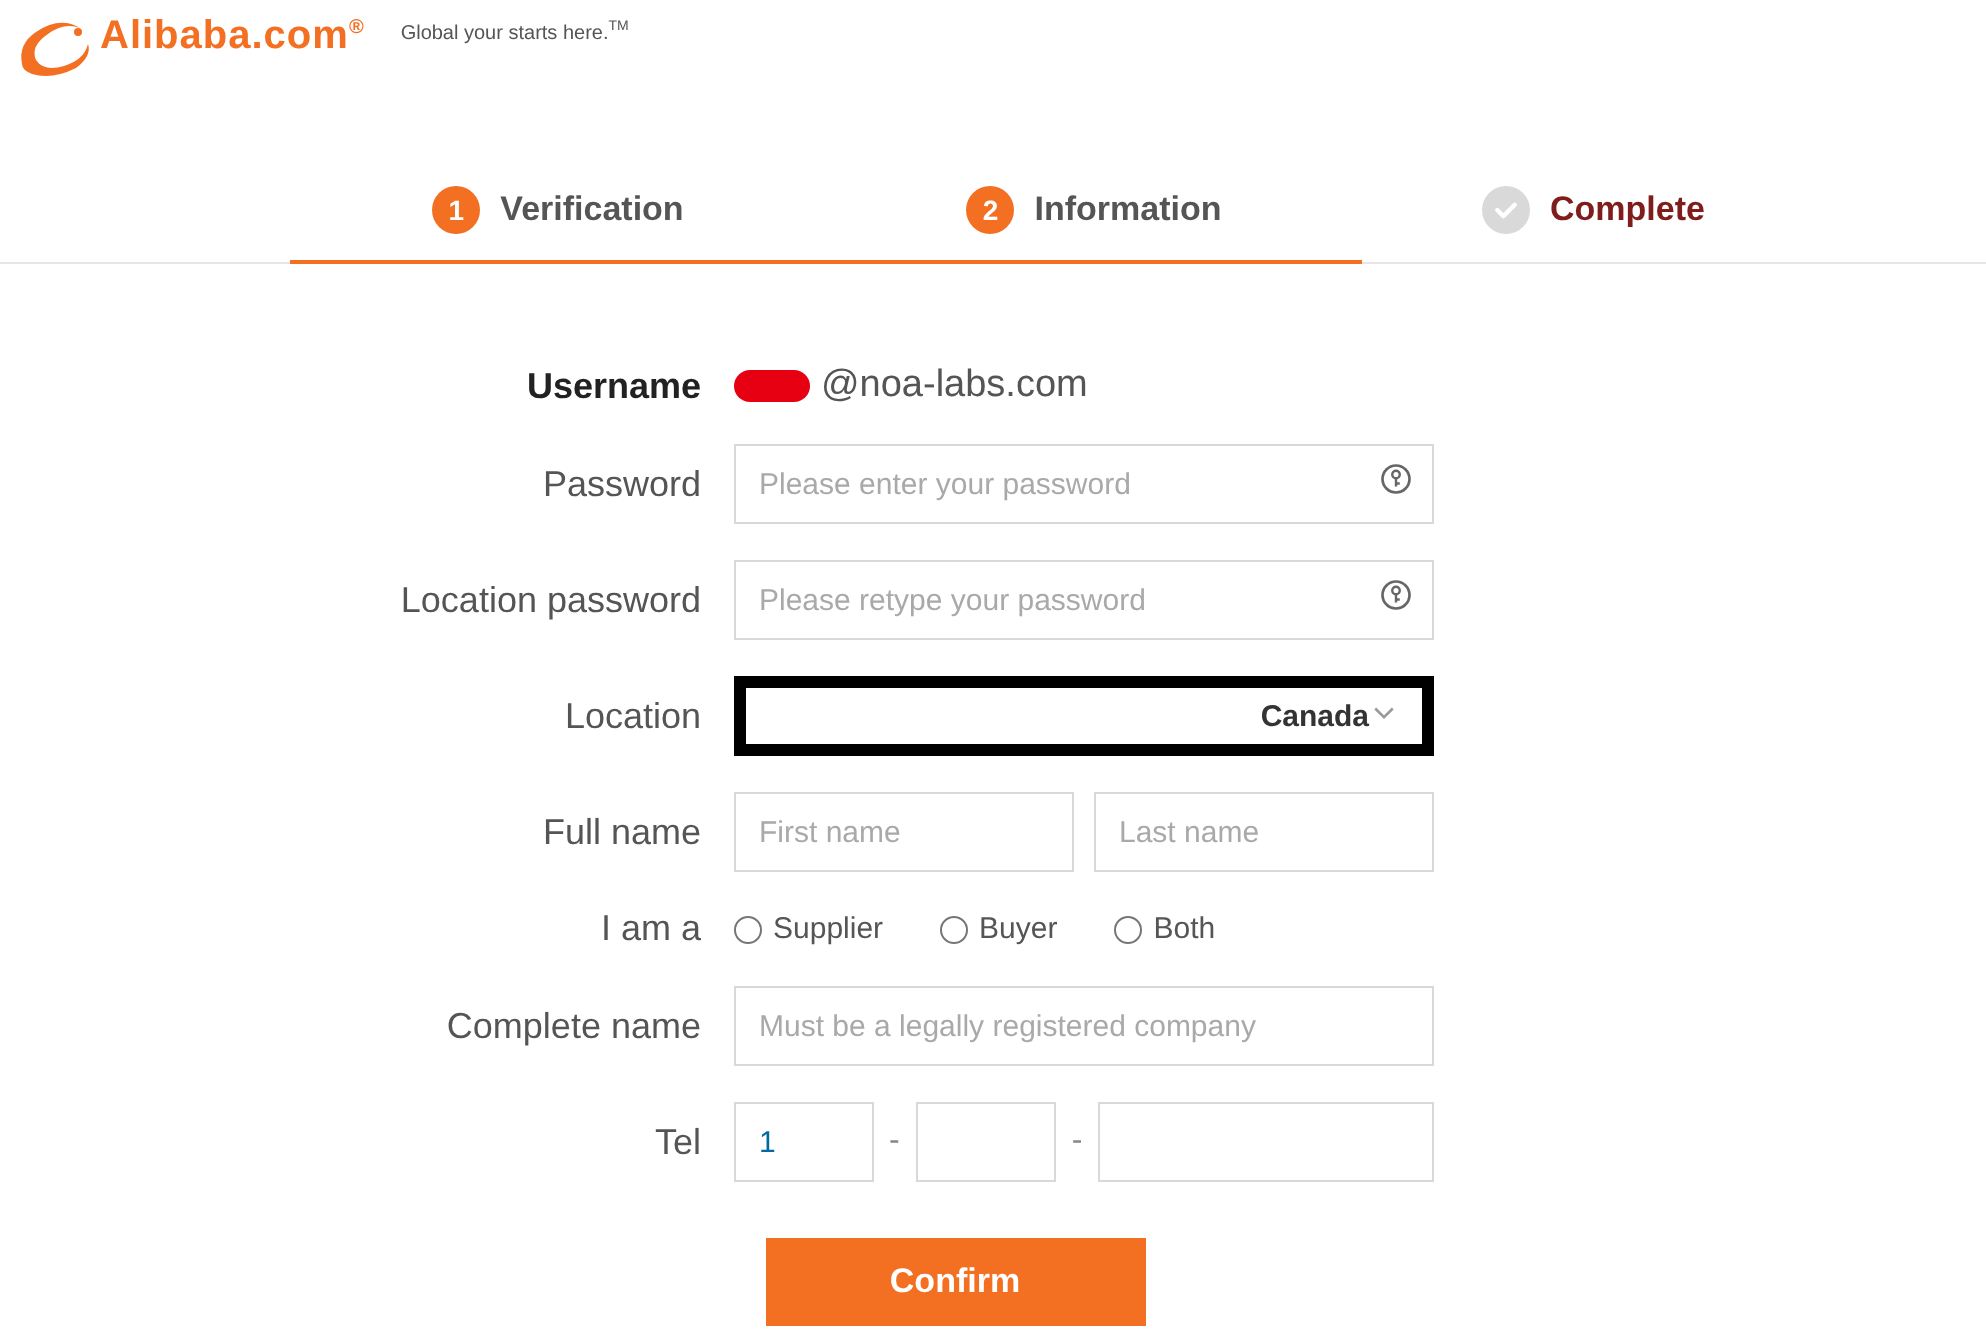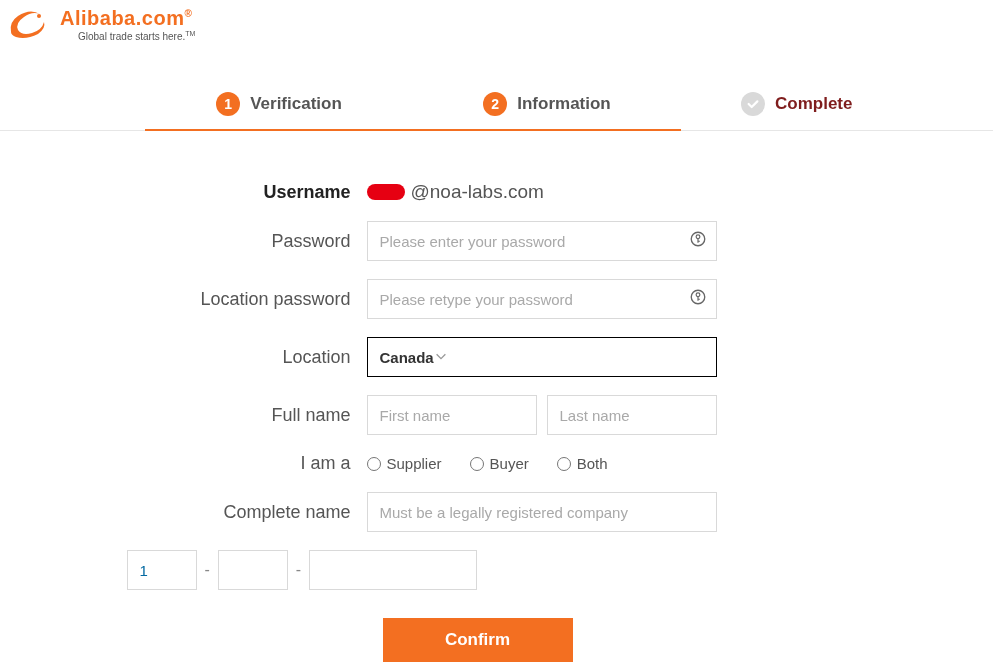--- a/index.html
+++ b/index.html
@@ -15,22 +15,22 @@
   }
   .logo-wrap {
     display: flex;
     align-items: flex-start;
   }
   .logo-swoosh {
     display: inline-block;
   }
   .logo-text {
     display: flex;
-    flex-direction: column;
-    margin-left: 12px;
+    flex-direction: row;
+    margin-left: 2px;
   }
   .logo-main {
     font-size: 20px;
     font-weight: bold;
     color: #f36f21;
     letter-spacing: 0.5px;
     line-height: 1;
   }
   .logo-main .com { color: #f36f21; }
   .logo-reg { font-size: 10px; color: #f36f21; vertical-align: super; }
@@ -146,28 +146,28 @@
     top: 50%;
     transform: translateY(-50%);
     color: #888;
   }
   .select-wrap {
     position: relative;
     width: 350px;
   }
   .select-box {
     height: 40px;
-    border: 1px solid #000000;
+    border: 6px solid #000000;
     padding: 0 12px;
     font-size: 15px;
     font-weight: bold;
     color: #333;
     display: flex;
     align-items: center;
-    justify-content: flex-start;
+    justify-content: flex-end;
     cursor: pointer;
     background: #fff;
   }
   .chev {
     color: #999;
   }
   .radio-group {
     display: flex;
     align-items: center;
     gap: 28px;
@@ -210,21 +210,21 @@
       <svg width="40" height="32" viewBox="0 0 40 32">
         <path d="M3 24 Q 1 14 10 8 Q 22 0 32 6 Q 24 3 16 9 Q 7 15 10 22 Q 14 28 24 25 Q 34 22 36 14 Q 38 20 30 26 Q 18 32 8 29 Q 3 27 3 24 Z" fill="#f36f21"></path>
         <circle cx="31" cy="8" r="2" fill="#f36f21"></circle>
       </svg>
     </span>
     <span class="logo-text">
       <span class="logo-main">
         <span>Alibaba</span><span class="com">.com</span><span class="logo-reg">®</span>
       </span>
       <span class="logo-tag">
-        <span>Global trade starts here.</span><sup style="font-size:7px;">TM</sup>
+        <span>Global your starts here.</span><sup style="font-size:7px;">TM</sup>
       </span>
     </span>
   </div>
 </div>
 
 <div class="steps-row">
   <div class="steps-spacer-left"></div>
   <div class="step" style="width:268px">
     <span class="step-badge">1</span>
     <span class="step-label">Verification</span>
@@ -333,20 +333,21 @@
   </div>
 
   <div class="form-row">
     <div class="form-label">Complete name</div>
     <div class="form-control">
       <input type="text" class="text-input" style="width: 350px;" placeholder="Must be a legally registered company">
     </div>
   </div>
 
   <div class="form-row">
+    <div class="form-label">Tel</div>
     <div class="form-control">
       <div class="tel-inputs">
         <input type="text" class="text-input tel-cc" value="1" style="">
         <span class="tel-dash">-</span>
         <input type="text" class="text-input tel-area" style="">
         <span class="tel-dash">-</span>
         <input type="text" class="text-input tel-num" style="">
       </div>
     </div>
   </div>

